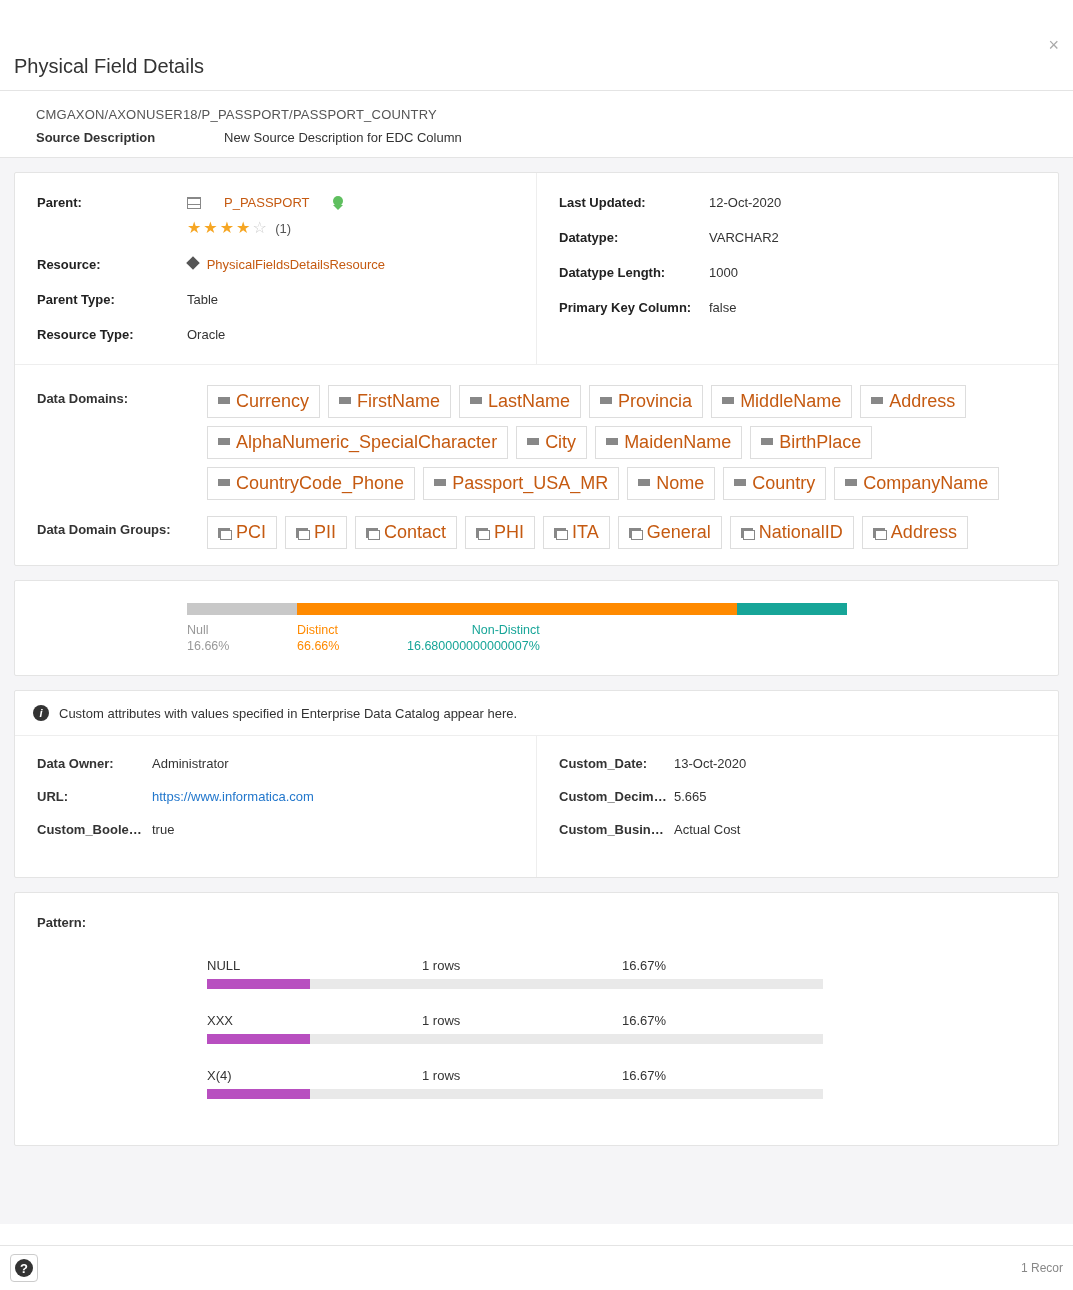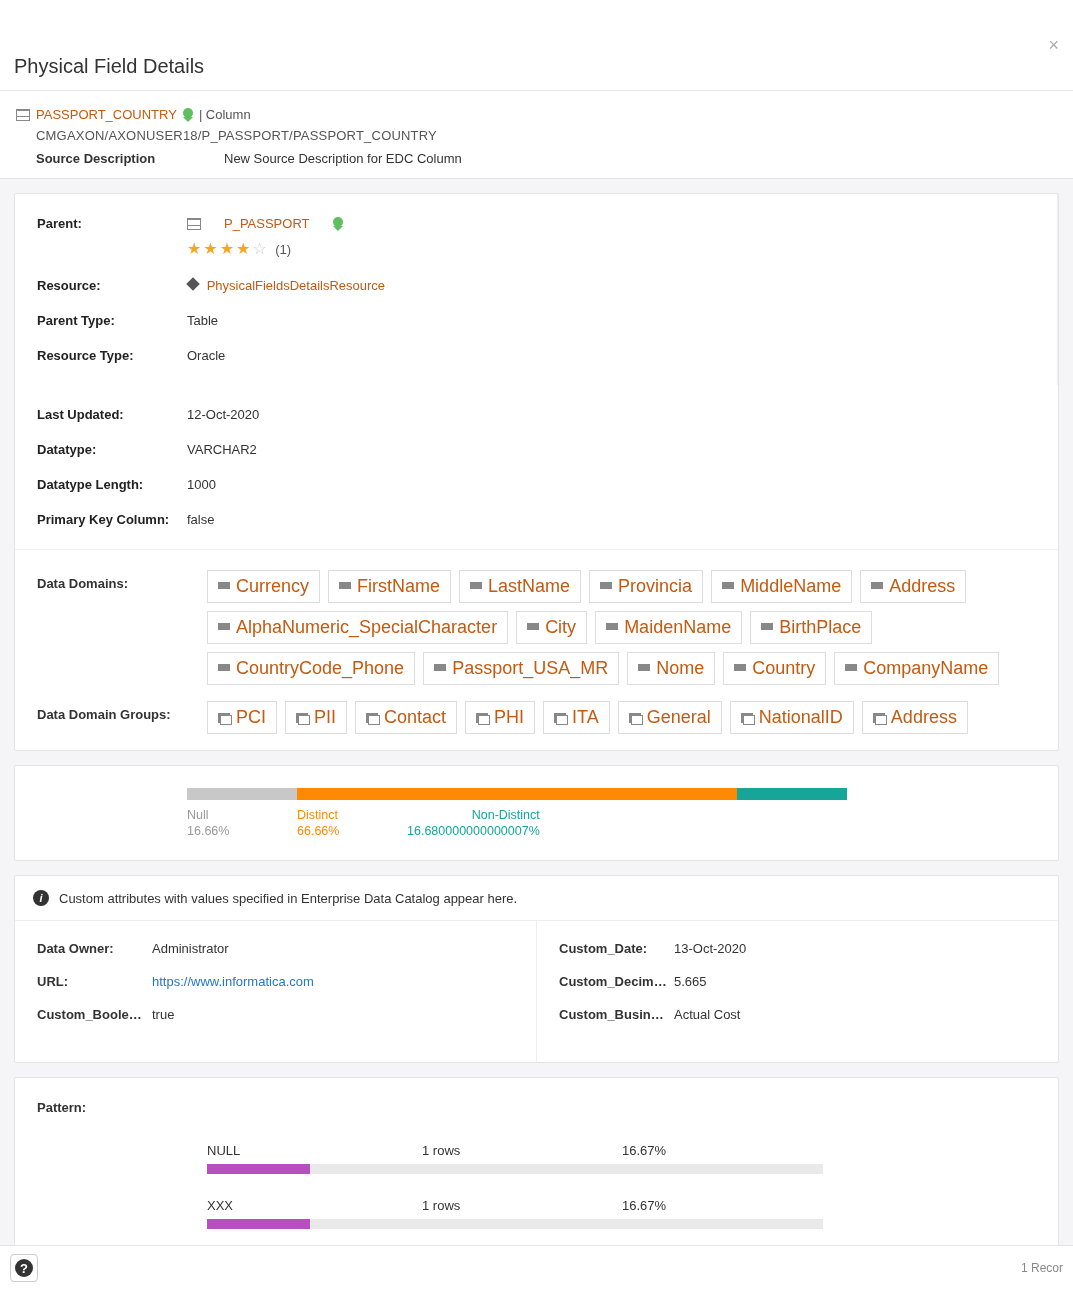--- a/index.html
+++ b/index.html
@@ -39,21 +39,20 @@
   .cert-icon::after{content:""; position:absolute;bottom:-4px;left:0;width:0;height:0;
     border-left:5px solid transparent;border-right:5px solid transparent;border-top:5px solid #5fbf5f;}
   .muted { color: #555; }
   .path { padding-left: 20px; margin-bottom: 8px; letter-spacing:.2px; }
   .src-row { display:flex; padding-left:20px; gap: 48px; }
   .src-row .lbl { font-weight: 600; min-width:140px; }
   .content { background:#f5f5f7; padding: 14px; }
   .panel { background:#fff; border:1px solid #e4e4e4; border-radius:2px; margin-bottom: 14px; }
   .two-col {
     display:flex;
-    flex-direction:column;
   }
   .two-col > div { flex:1; padding: 22px 22px 18px 22px; }
   .two-col > div:first-child { border-right:1px solid #eee; }
   .kv { display:flex; margin-bottom: 20px; align-items:flex-start; }
   .kv .k { width: 150px; font-weight:600; color:#222; }
   .kv .v { flex:1; }
   .stars { color:#f6a623; font-size:16px; letter-spacing:2px; }
   .stars .empty { color:#ccc; }
   .cube-icon {
     display:inline-block; width:12px; height:12px;
@@ -114,26 +113,20 @@
 </style>
 </head>
 <body>
 
 <div class="topbar">
   <h1>Physical Field Details</h1>
   <div class="close-x">×</div>
 </div>
 
 <div class="header-sec">
-  <div class="hdr-line1">
-    <span class="grid-icon"></span>
-    <a class="link" href="#">PASSPORT_COUNTRY</a>
-    <span class="cert-icon"></span>
-    <span class="muted">| Column</span>
-  </div>
   <div class="path muted">CMGAXON/AXONUSER18/P_PASSPORT/PASSPORT_COUNTRY</div>
   <div class="src-row">
     <span class="lbl">Source Description</span>
     <span>New Source Description for EDC Column</span>
   </div>
 </div>
 
 <div class="content">
 
   <div class="panel">

